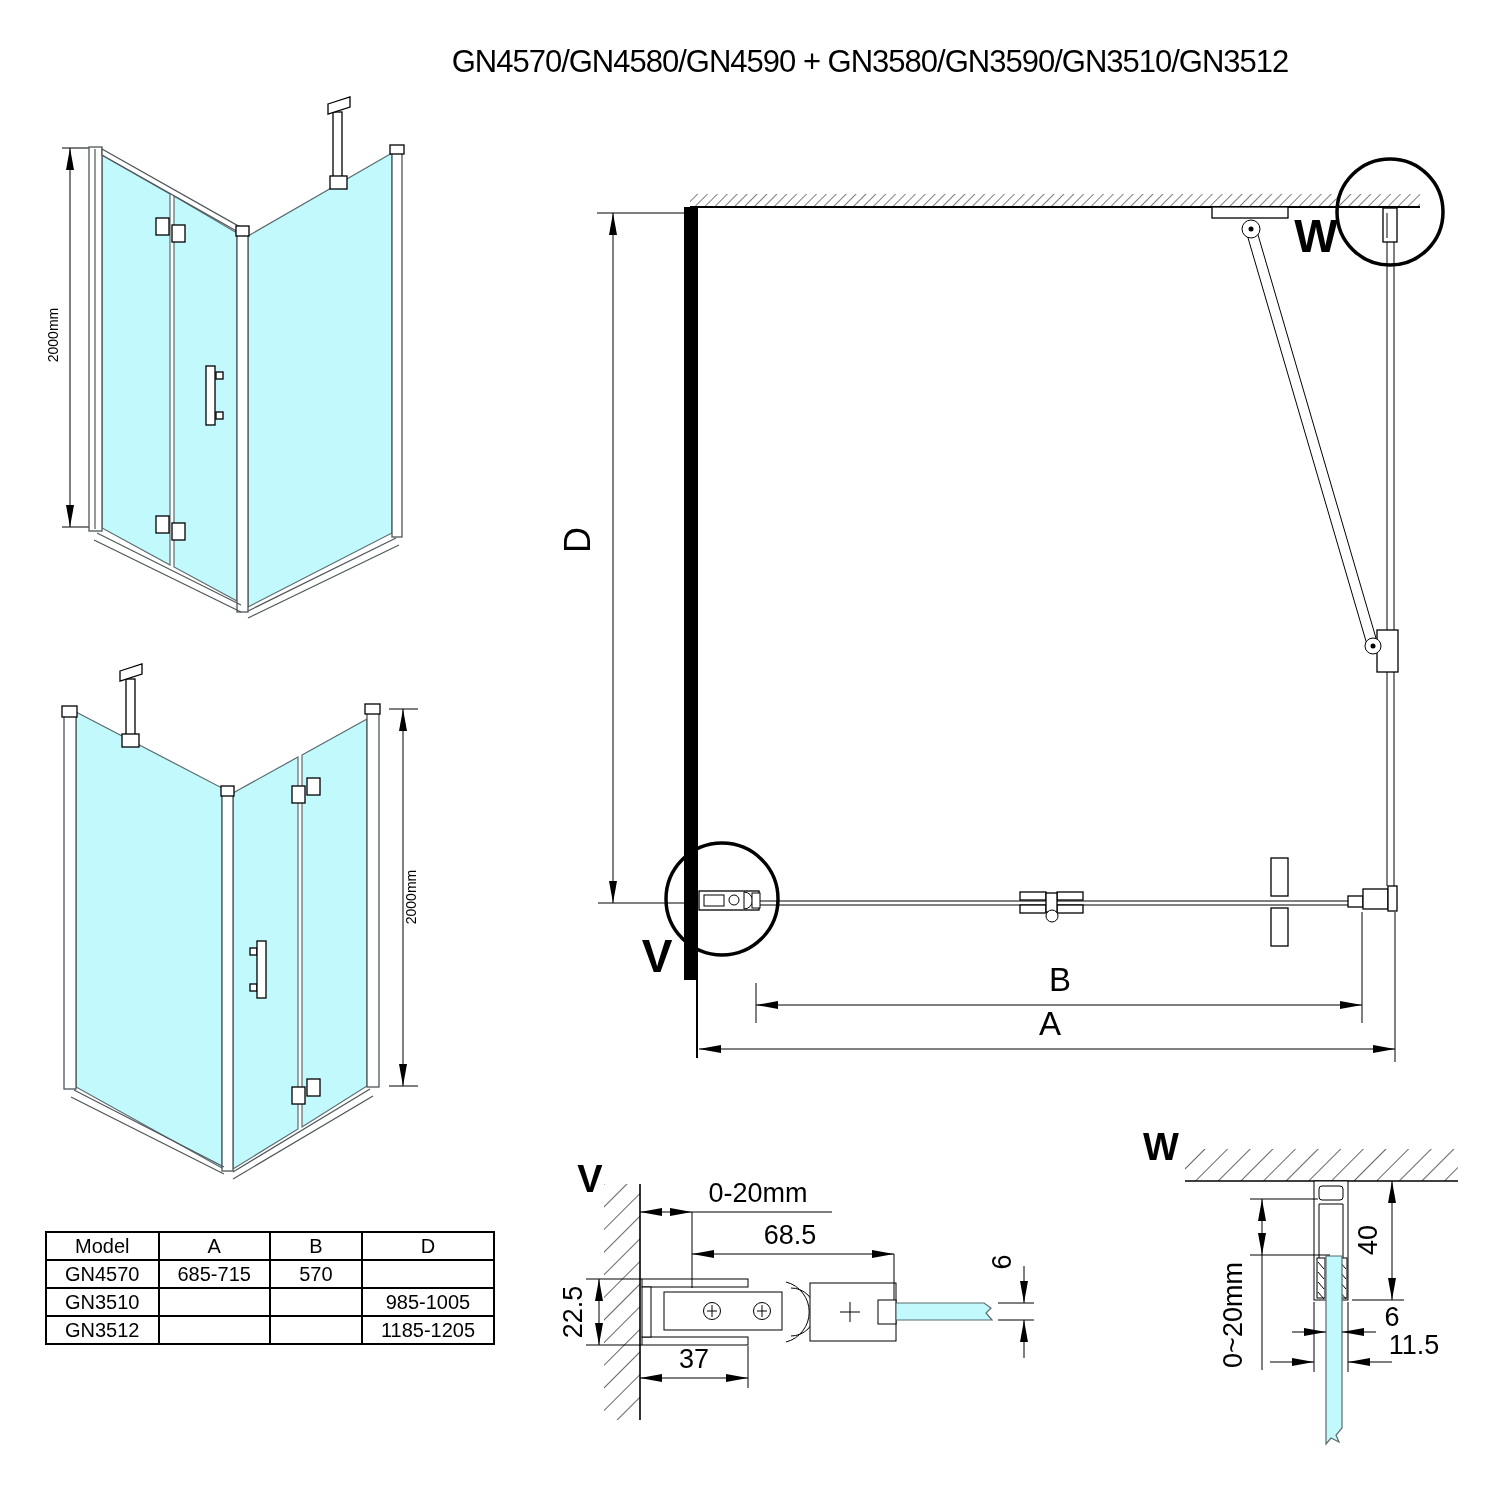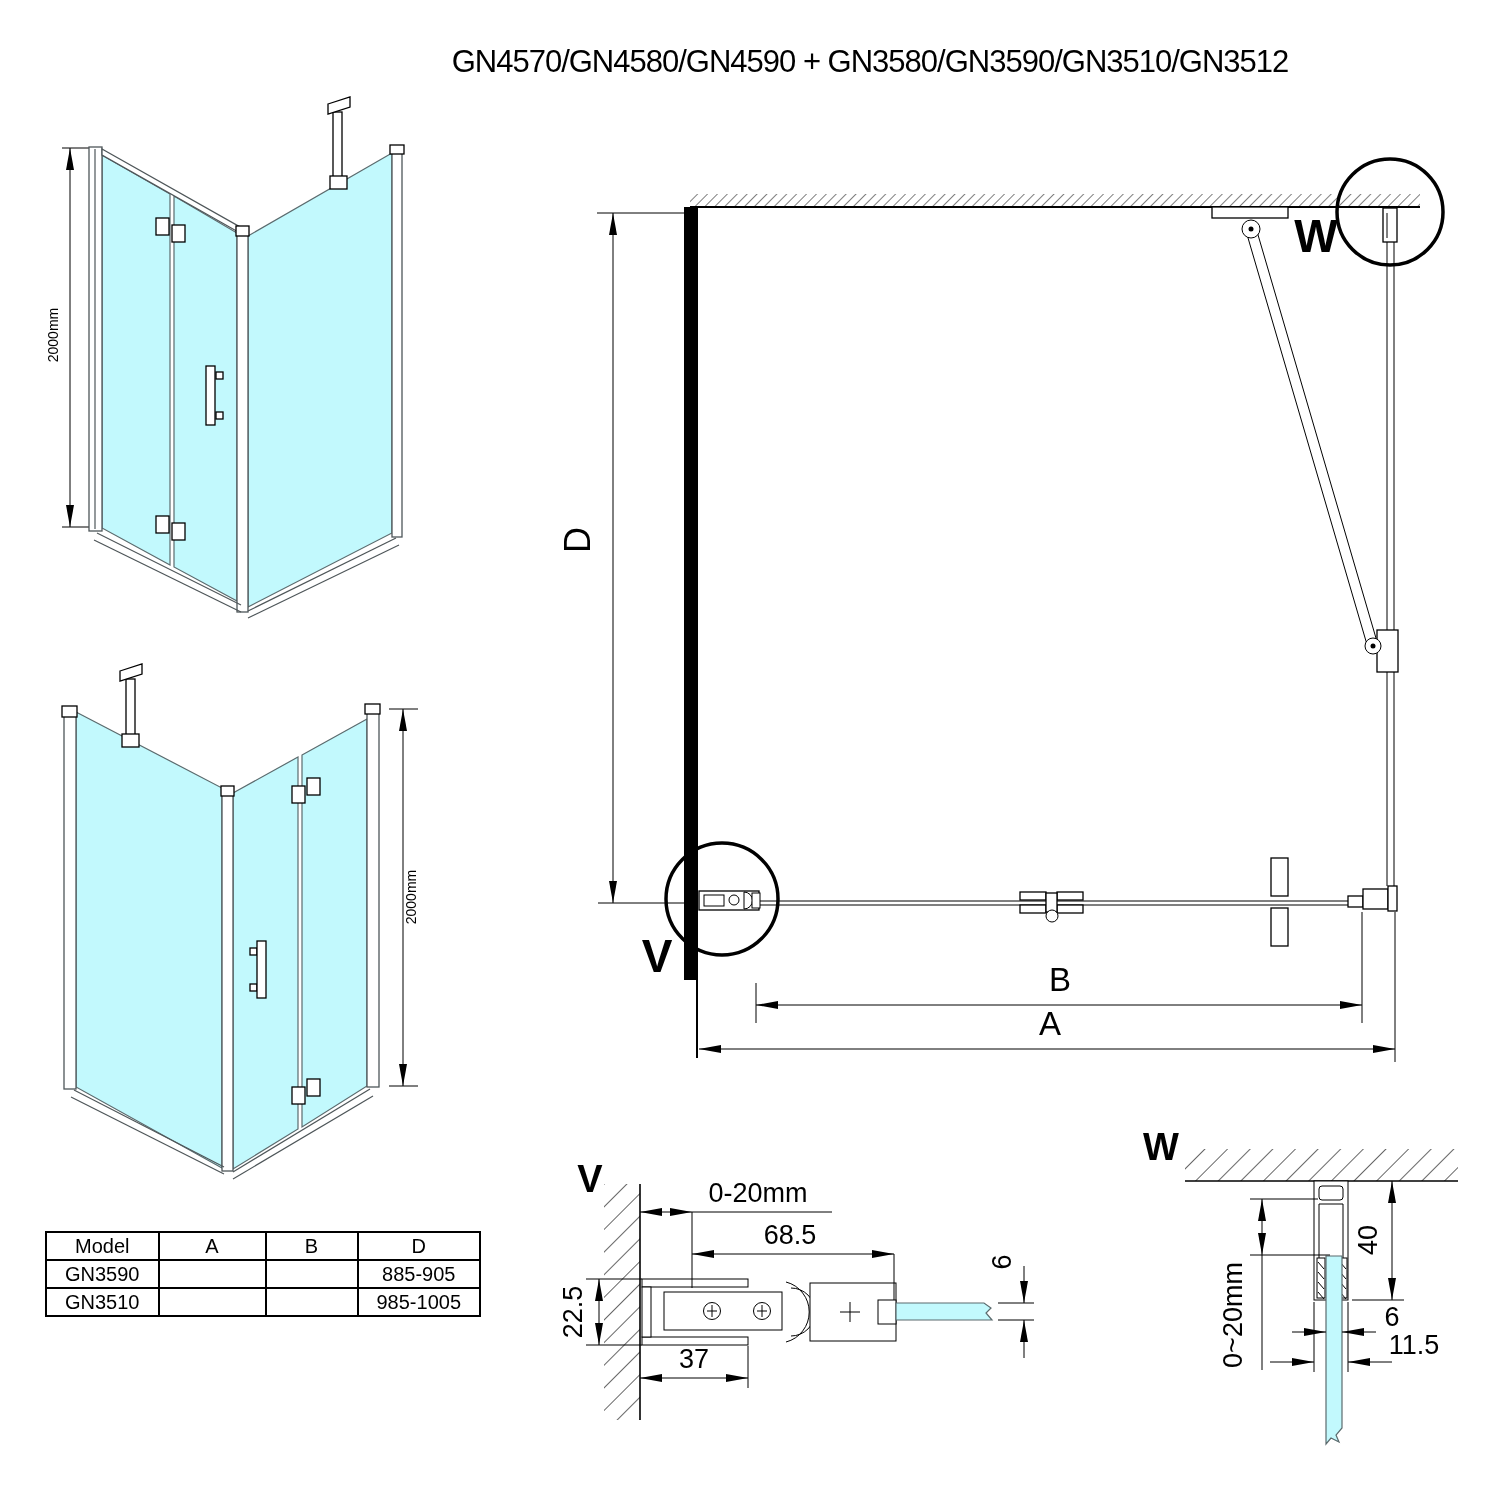--- a/index.html
+++ b/index.html
@@ -331,25 +331,31 @@
       <col style="width:111px">
     </colgroup>
   <tbody>
       <tr>
     <th>Model</th>
     <th>A</th>
     <th>B</th>
     <th>D</th>
   </tr>
   <tr>
-    <td>GN3590</td>
-    <td></td>
-    <td></td>
-    <td>885-905</td>
+    <td>GN4570</td>
+    <td>685-715</td>
+    <td>570</td>
+    <td></td>
   </tr>
   <tr>
     <td>GN3510</td>
     <td></td>
     <td></td>
     <td>985-1005</td>
   </tr>
+  <tr>
+    <td>GN3512</td>
+    <td></td>
+    <td></td>
+    <td>1185-1205</td>
+  </tr>
 </tbody>
   </table>
 
 </body></html>

